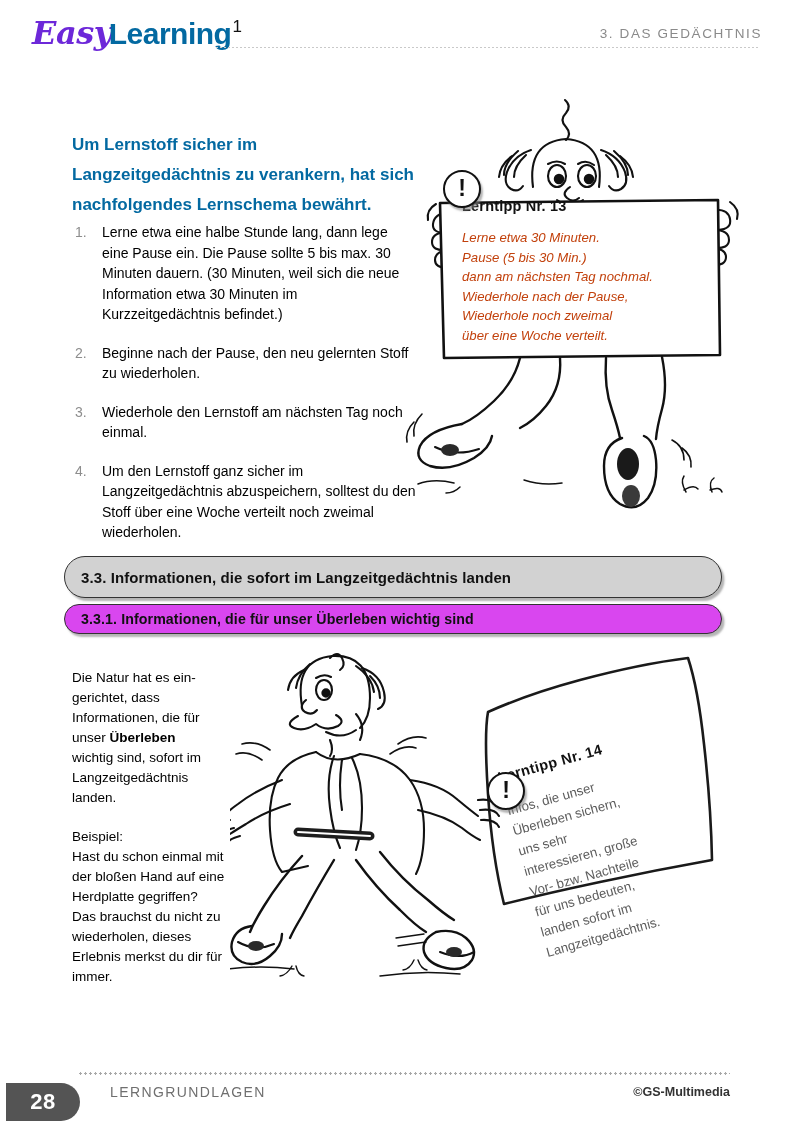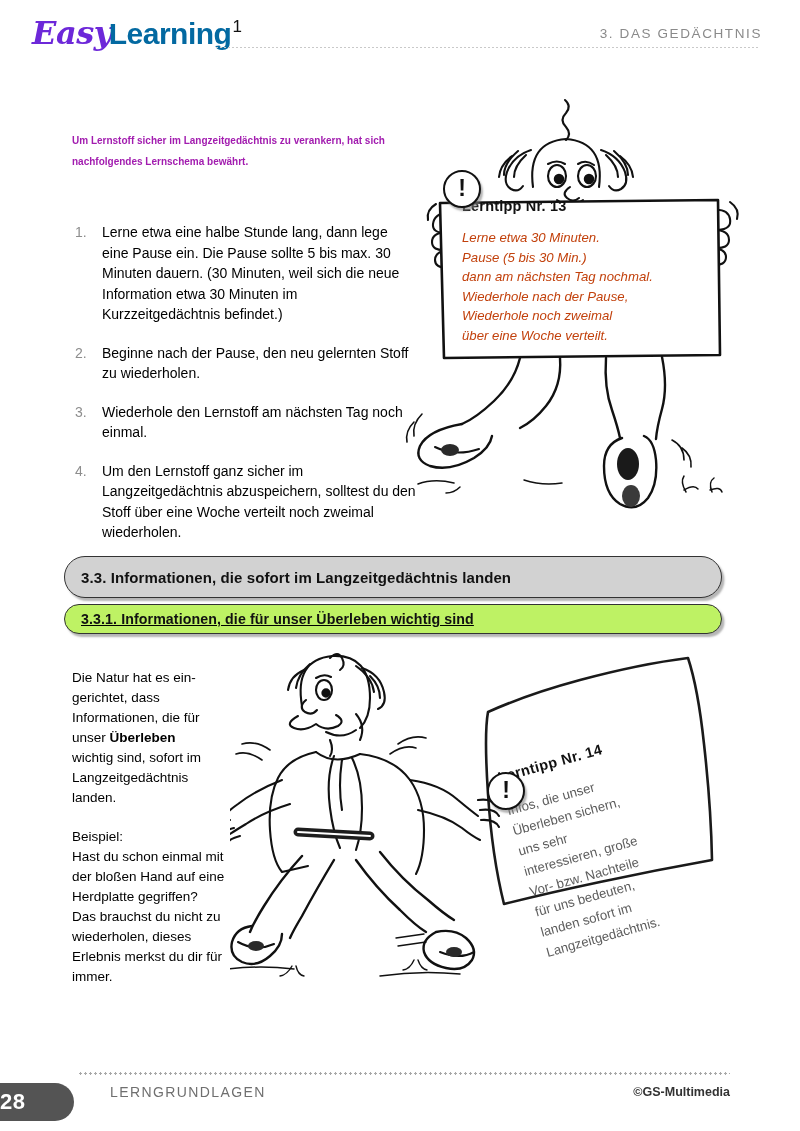--- a/index.html
+++ b/index.html
@@ -71,24 +71,24 @@
     background-image: radial-gradient(circle, #c9c9c9 0.9px, transparent 1.1px);
     background-size: 4px 3px;
     background-repeat: repeat-x;
   }
 
   
   .intro {
     position: absolute;
     left: 72px; top: 130px;
     width: 345px;
-    font-size: 10px;
-    font-weight: bold;
-    line-height: 21px;
-    color: #a21caf;
+    font-size: 17px;
+    font-weight: bold;
+    line-height: 30px;
+    color: #0369a1;
   }
   .steps {
     position: absolute;
     left: 72px; top: 222px;
     width: 345px;
   }
   .step {
     position: relative;
     padding-left: 30px;
     margin-bottom: 18px;
@@ -113,22 +113,21 @@
     align-items: center;
   }
   #sec-33 {
     left: 64px; top: 556px;
     width: 658px; height: 42px;
     background: #d2d2d2;
   }
   #sec-331 {
     left: 64px; top: 604px;
     width: 658px; height: 30px;
-    background: #bef264;
-    text-decoration: underline;
+    background: #d946ef;
   }
   .section-bar span {
     padding-left: 16px;
     font-size: 15px;
     font-weight: bold;
     color: #111;
     letter-spacing: 0.1px;
   }
   #sec-331 span { font-size: 14.2px; }
 
@@ -148,27 +147,27 @@
   .footer-dots {
     position: absolute;
     left: 78px; top: 1072px;
     width: 652px; height: 3px;
     background-image: radial-gradient(circle, #a9a9a9 1px, transparent 1.2px);
     background-size: 5px 3px;
     background-repeat: repeat-x;
   }
   .page-tab {
     position: absolute;
-    left: 0; top: 1083px;
+    left: 6px; top: 1083px;
     width: 74px; height: 38px;
     background: #545454;
     border-radius: 0 19px 19px 0;
     display: flex;
     align-items: center;
-    justify-content: flex-start;
+    justify-content: center;
   }
   .page-tab span {
     color: #ffffff;
     font-size: 22px;
     font-weight: bold;
     letter-spacing: 0.5px;
   }
   .footer-left {
     position: absolute;
     left: 110px; top: 1084px;

